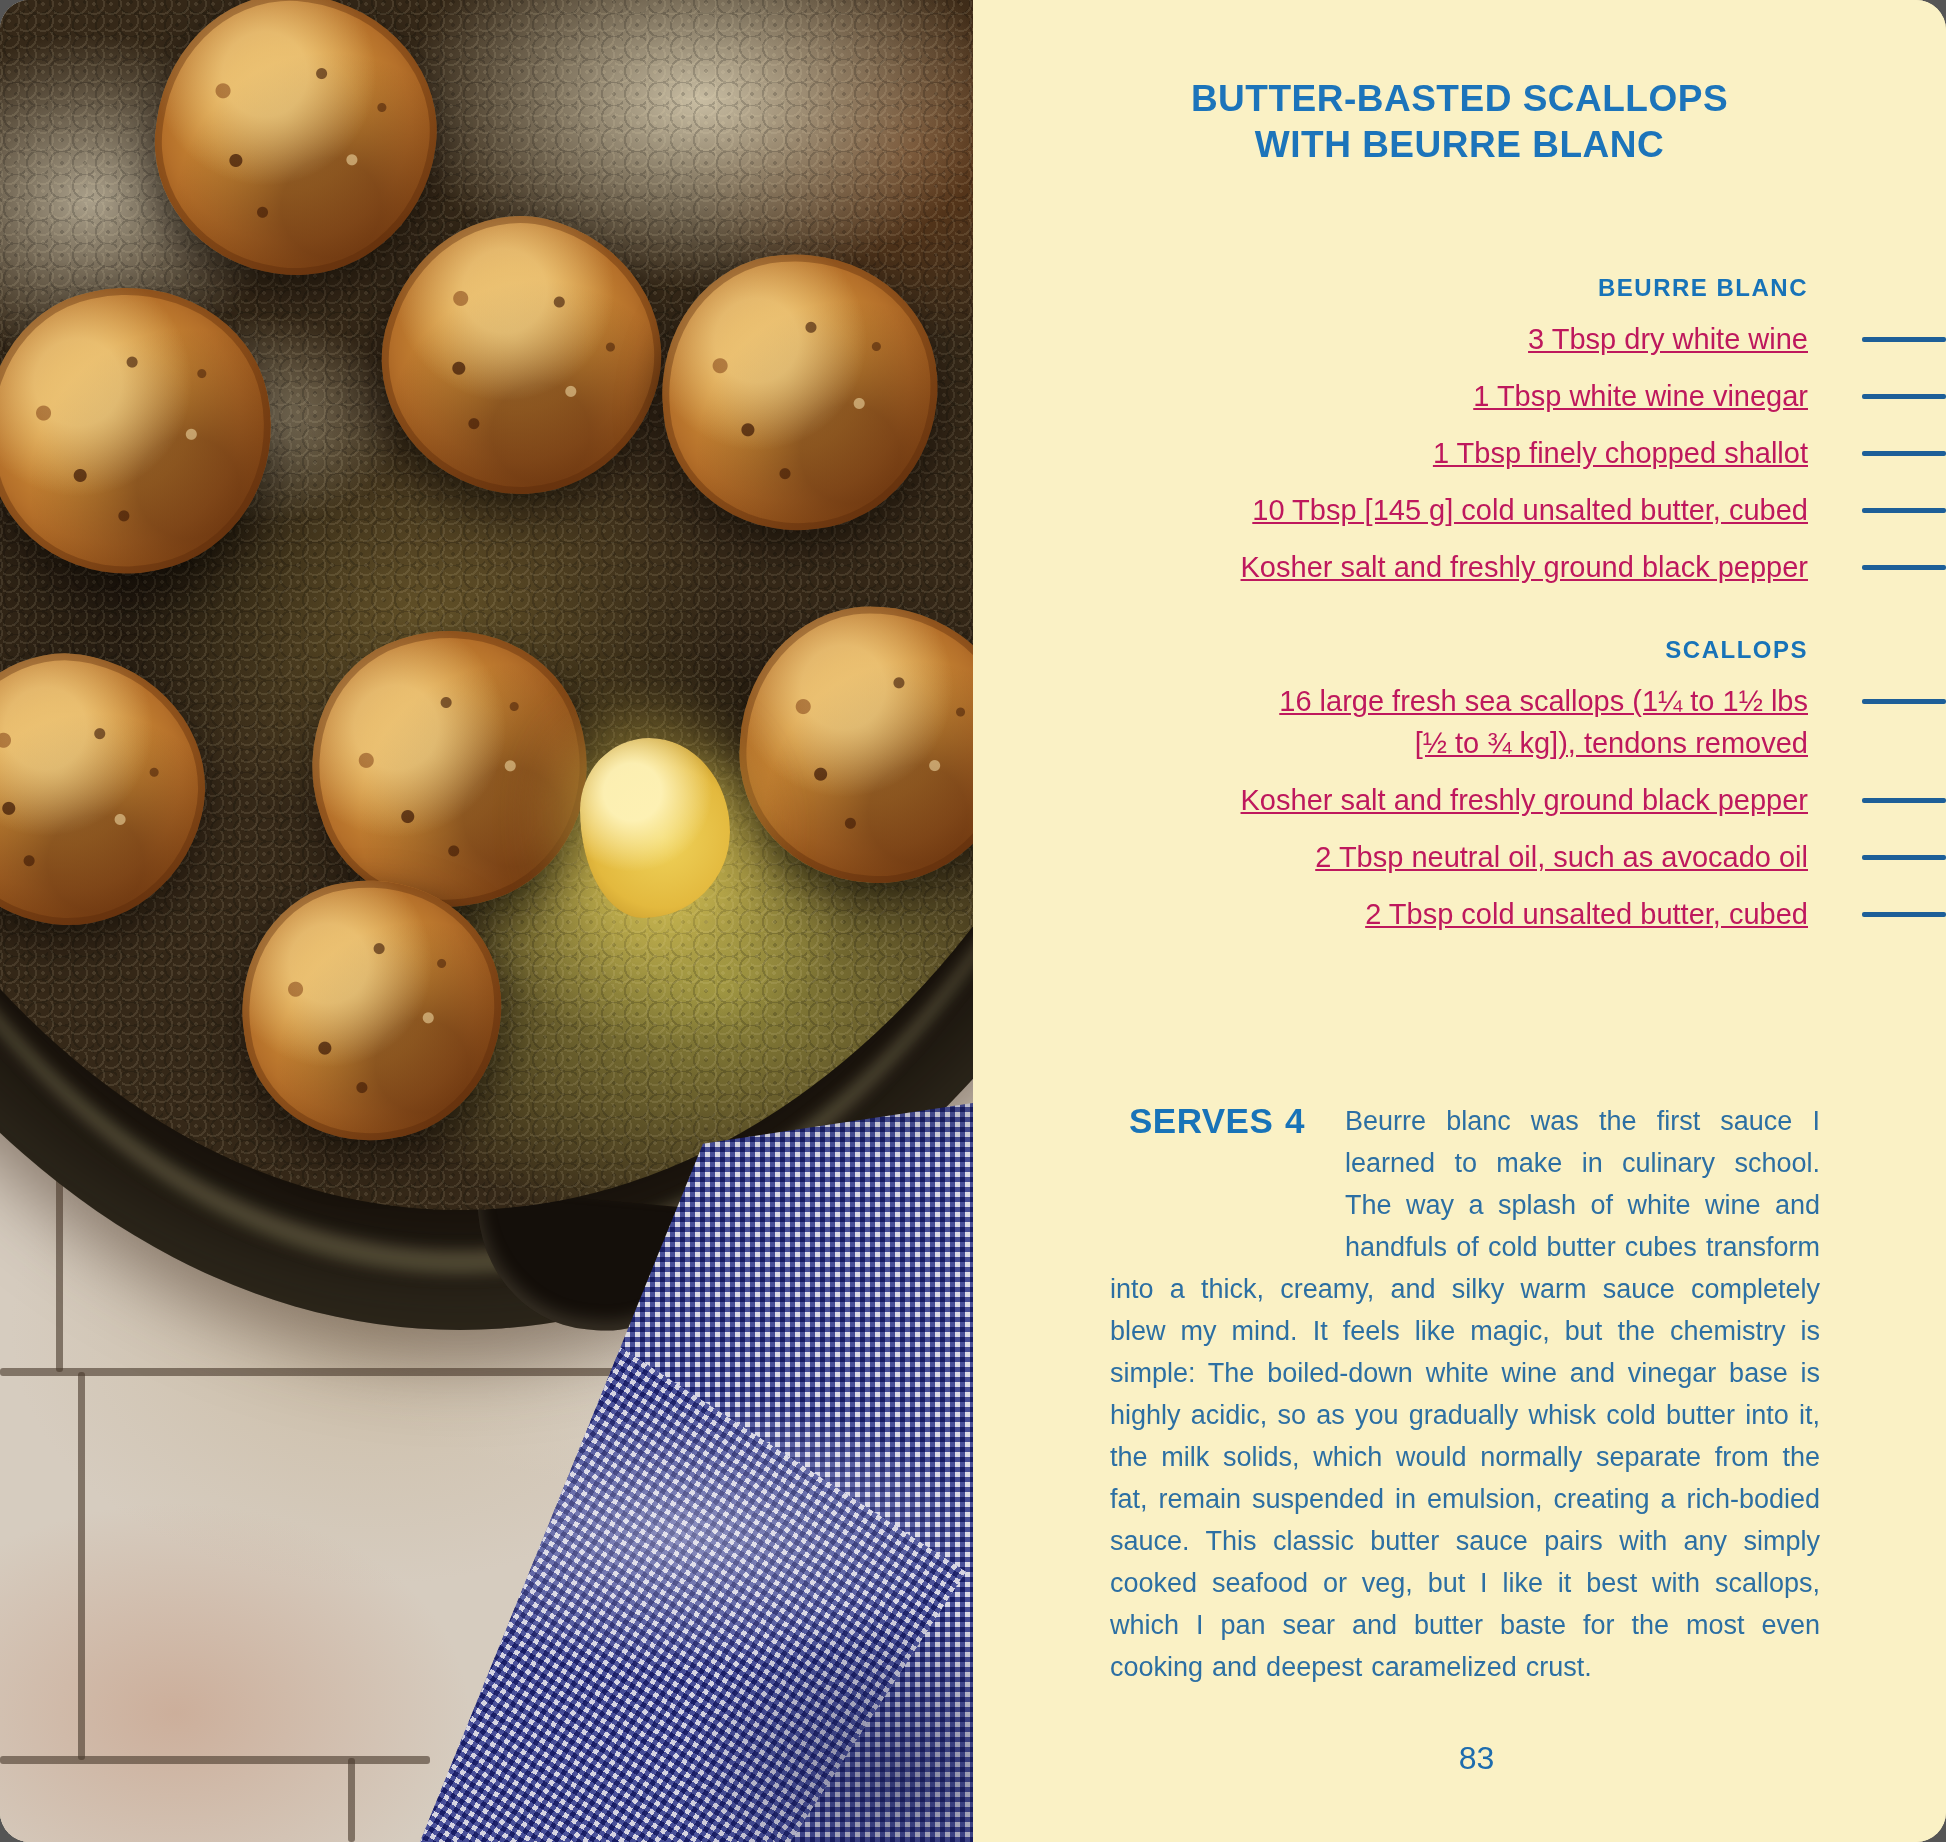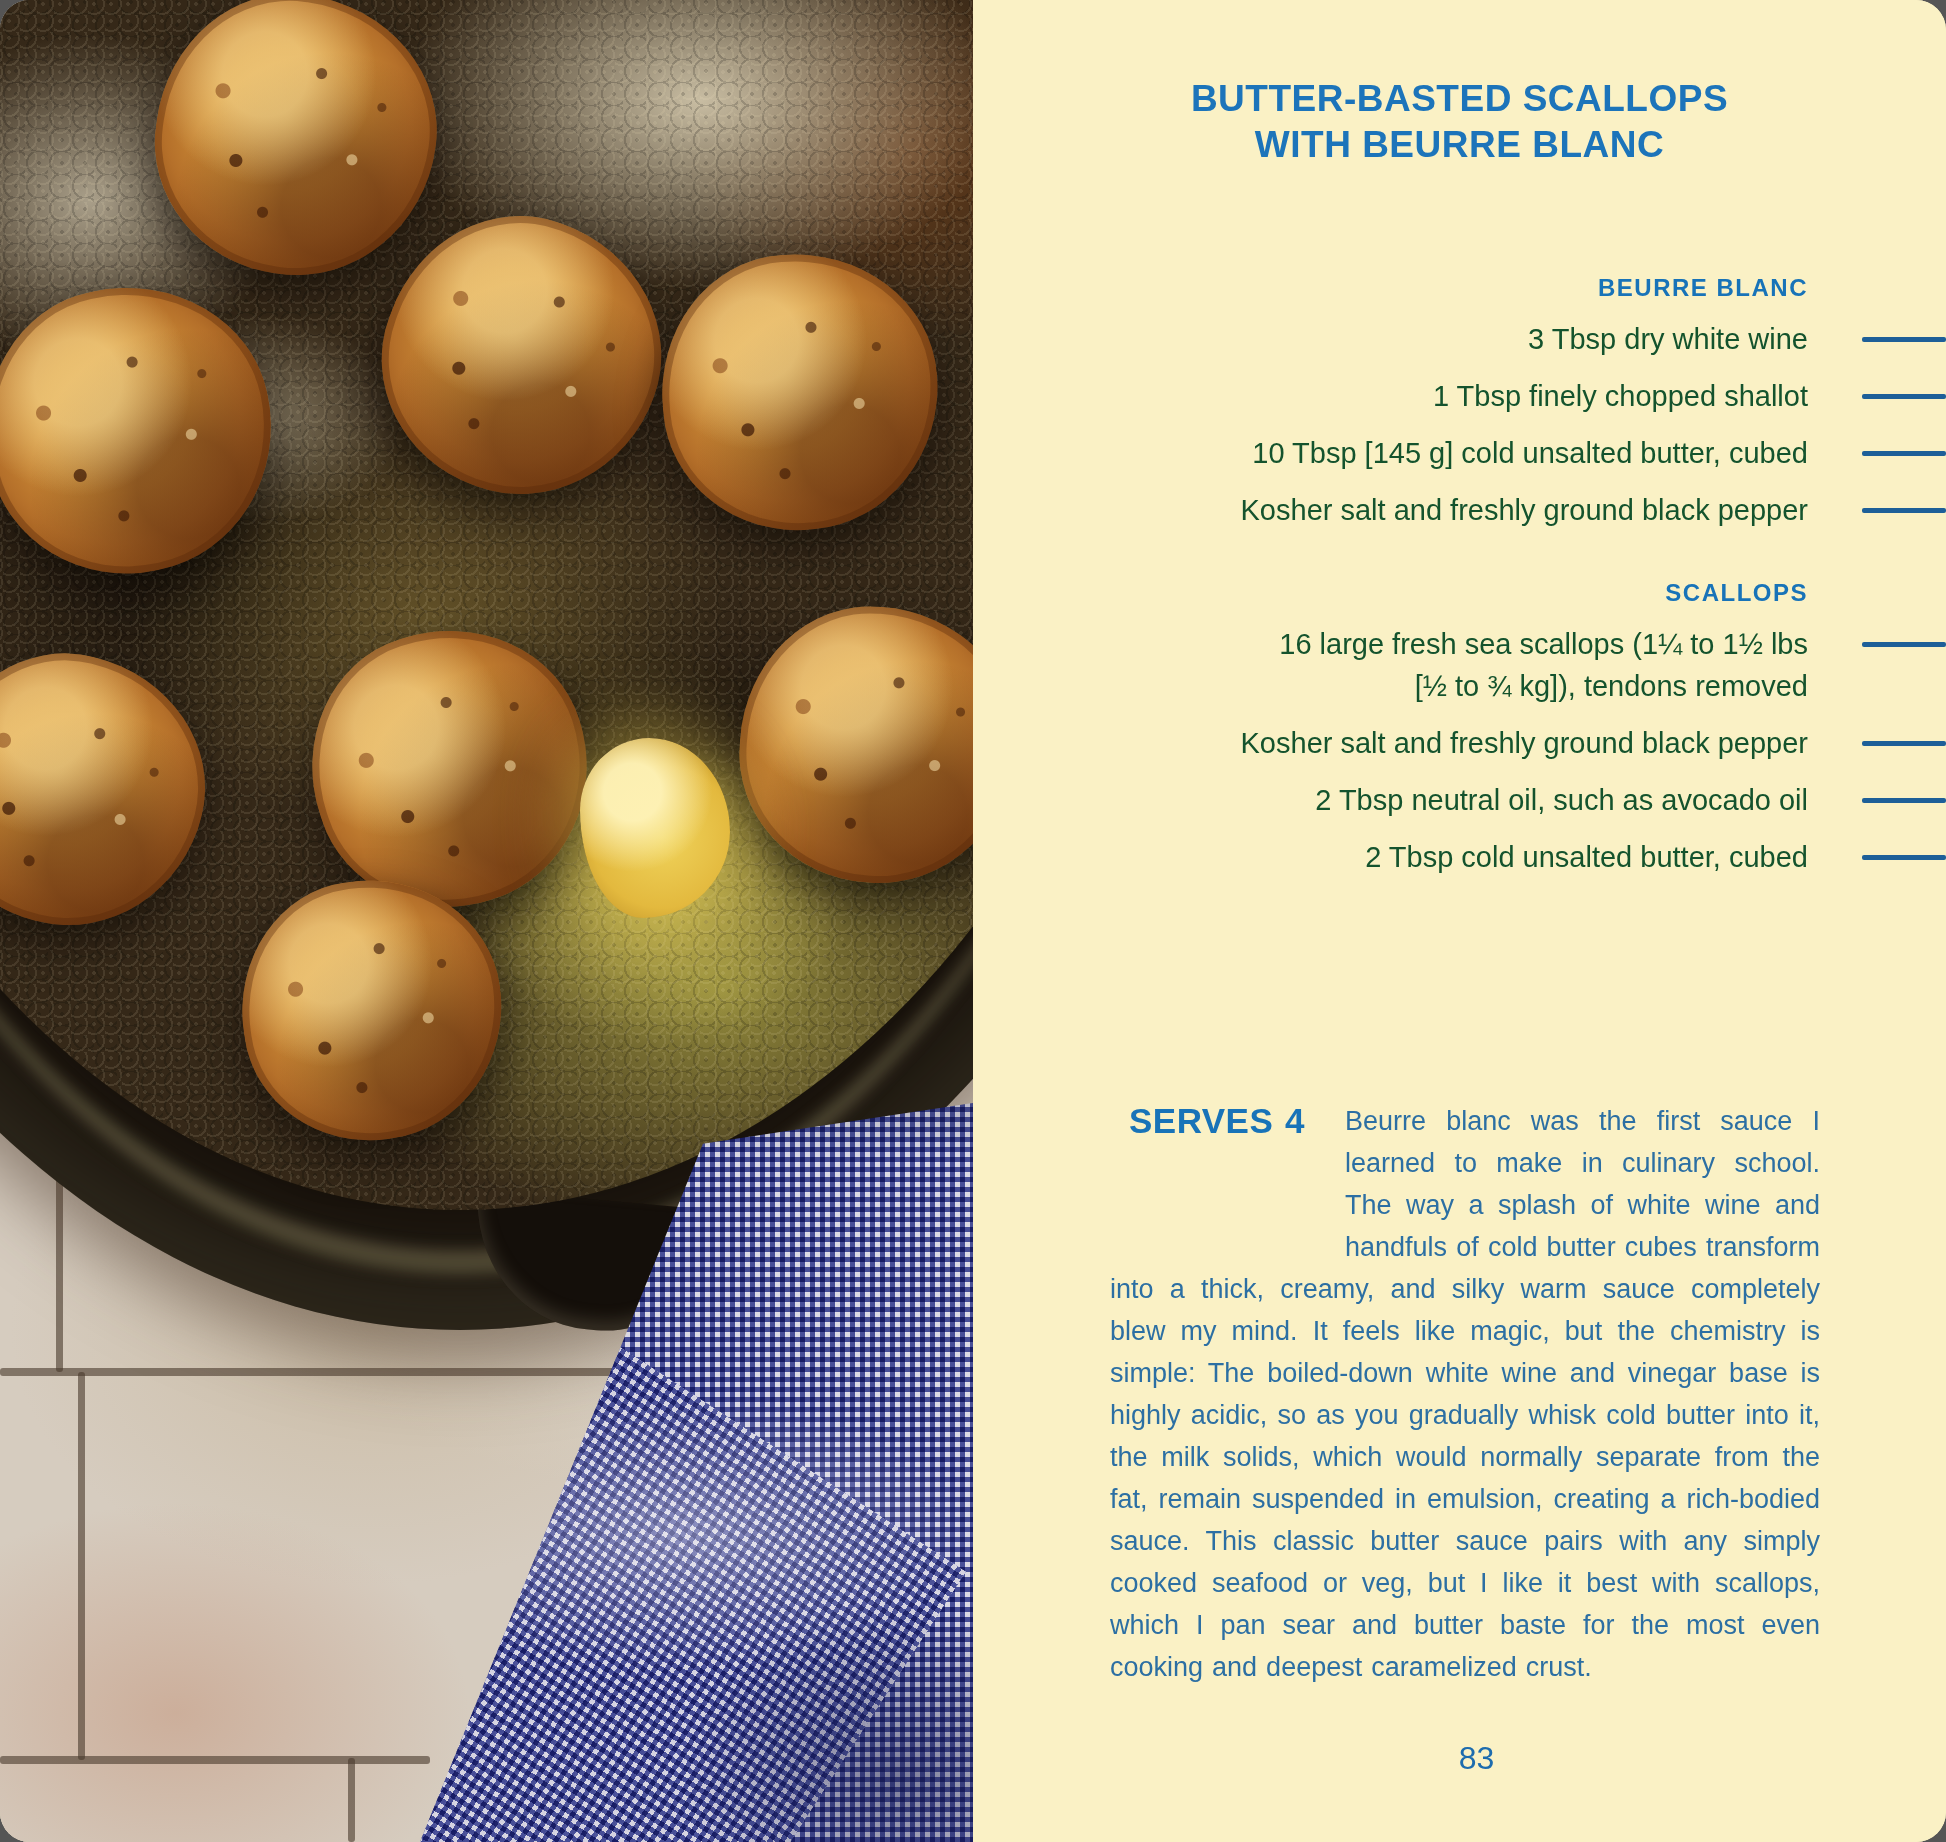--- a/index.html
+++ b/index.html
@@ -121,21 +121,21 @@
   .page { position:absolute; left:973px; top:0; width:973px; height:1842px; background:#faf1c5; }
 
   .title { position:absolute; top:76px; left:0; width:100%; text-align:center;
     font-size:37px; font-weight:bold; letter-spacing:.5px; line-height:46px; color:#1c74ba; }
 
   .ing-block { position:absolute; top:274px; left:0; right:0; }
   .sec-heading { text-align:right; margin:0 138px 16px 0;
     font-size:24px; font-weight:bold; letter-spacing:1.5px; color:#1873b8; }
   .sec2 .sec-heading { margin-top:48px;padding-left:17px; }
   .row { display:flex; justify-content:flex-end; align-items:flex-start; margin-bottom:15px;
-    color:#14532d; font-size:29px; line-height:42px; }
+    color:#be185d; font-size:29px; line-height:42px;text-decoration:underline; }
   .row .txt { text-align:right; }
   .row .dash { flex:none; width:84px; height:5px; background:#1d5f98; margin-left:54px; margin-top:19px; border-radius:2px; }
 
   .headnote { position:absolute; top:1100px; left:137px; width:710px;
     font-size:27px; line-height:42px; color:#2c6fa3; text-align:justify; word-spacing:1.5px; }
   .serves { float:left; width:195px; height:127px; margin-right:40px;
     text-align:right; font-size:35px; font-weight:bold; letter-spacing:.5px; color:#1873b8; }
 
   .pagenum { position:absolute; top:1740px; left:17px; width:100%; text-align:center;
     font-size:32px; color:#1d6cae; }
@@ -189,20 +189,26 @@
         <div class="sec-heading">BEURRE BLANC</div>
 
         <div class="row">
           <div class="txt">
               <div>3 Tbsp dry white wine</div>
             </div>
           <div class="dash"></div>
         </div>
         <div class="row">
           <div class="txt">
+              <div>1 Tbsp white wine vinegar</div>
+            </div>
+          <div class="dash"></div>
+        </div>
+        <div class="row">
+          <div class="txt">
               <div>1 Tbsp finely chopped shallot</div>
             </div>
           <div class="dash"></div>
         </div>
         <div class="row">
           <div class="txt">
               <div>10 Tbsp [145 g] cold unsalted butter, cubed</div>
             </div>
           <div class="dash"></div>
         </div>

